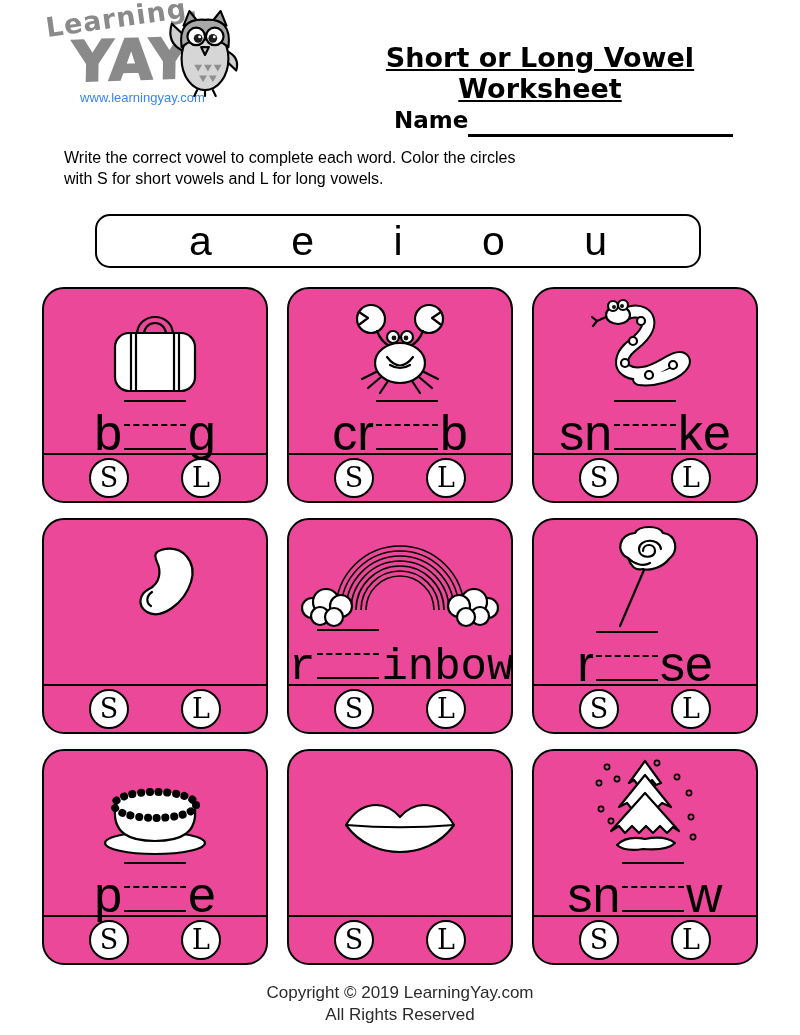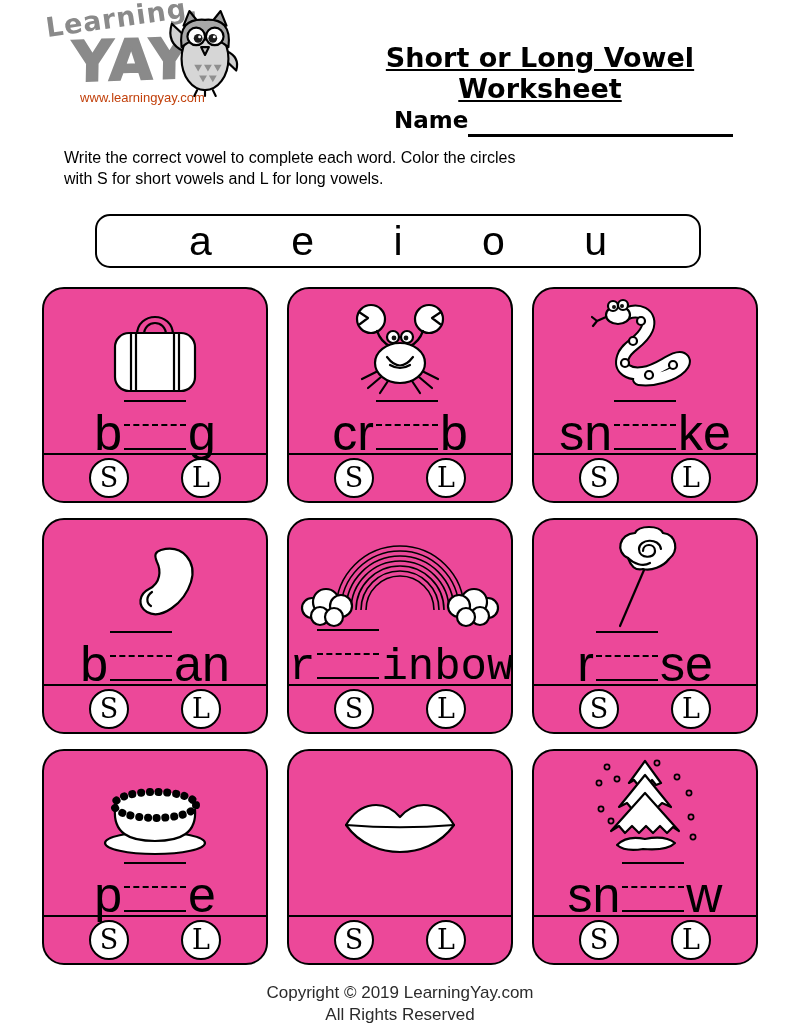--- a/index.html
+++ b/index.html
@@ -7,21 +7,21 @@
          font-family:"Liberation Sans",sans-serif;color:#000;}
 
   
   .logo{position:absolute;left:40px;top:12px;width:210px;height:132px;}
   .logo-line1{font-family:"DejaVu Sans",sans-serif;font-weight:bold;font-size:27px;
               color:#8a8a8a;transform:rotate(-8deg);transform-origin:left bottom;
               letter-spacing:1px;margin-left:8px;width:max-content;}
   .logo-line2{font-family:"DejaVu Sans",sans-serif;font-weight:bold;font-size:56px;
               color:#8a8a8a;-webkit-text-stroke:2px #8a8a8a;letter-spacing:2px;
               margin:-12px 0 0 32px;transform:rotate(-2deg) skewX(-3deg);width:max-content;line-height:1.05;}
-  .logo-url{font-size:13px;color:#c2410c;margin-top:0;text-align:center;width:205px;}
+  .logo-url{font-size:13px;color:#3b82f6;margin-top:0;text-align:center;width:205px;}
   .owl{position:absolute;left:124px;top:-4px;}
 
   .title{position:absolute;left:305px;top:42px;width:470px;text-align:center;
          font-family:"DejaVu Sans",sans-serif;font-weight:600;font-size:27px;text-decoration:underline;}
   .name-row{position:absolute;left:394px;top:102px;display:flex;align-items:center;
             font-family:"DejaVu Sans",sans-serif;font-weight:600;font-size:23px;}
   .name-line{width:265px;border-bottom:3px solid #000;height:32px;}
 
   .instructions{position:absolute;left:64px;top:147px;width:700px;font-size:16px;
                 line-height:1.32;color:#000;}
@@ -180,21 +180,20 @@
       </div>
     </div>
 
     <div class="card">
       <div class="card-image">
         <svg width="92" height="86" viewBox="0 0 92 86">
           <path class="art" d="M52,8 C74,2 88,20 82,40 C75,62 52,78 38,70 C28,64 30,52 40,47 C52,41 52,28 48,20 C45,13 46,10 52,8 Z" fill="#fff"></path>
           <path class="art" d="M43,50 C37,54 37,61 42,64" fill="none" stroke-width="1.8"></path>
         </svg>
       </div>
-      <div class="word"><span>b</span><span class="blank"></span><span>an</span></div>
       <div class="separator"></div>
       <div class="sl-row">
         <div class="sl-circle">S</div>
         <div class="sl-circle">L</div>
       </div>
     </div>
 
     <div class="card">
       <div class="card-image">
         <svg width="204" height="96" viewBox="0 0 204 96">

